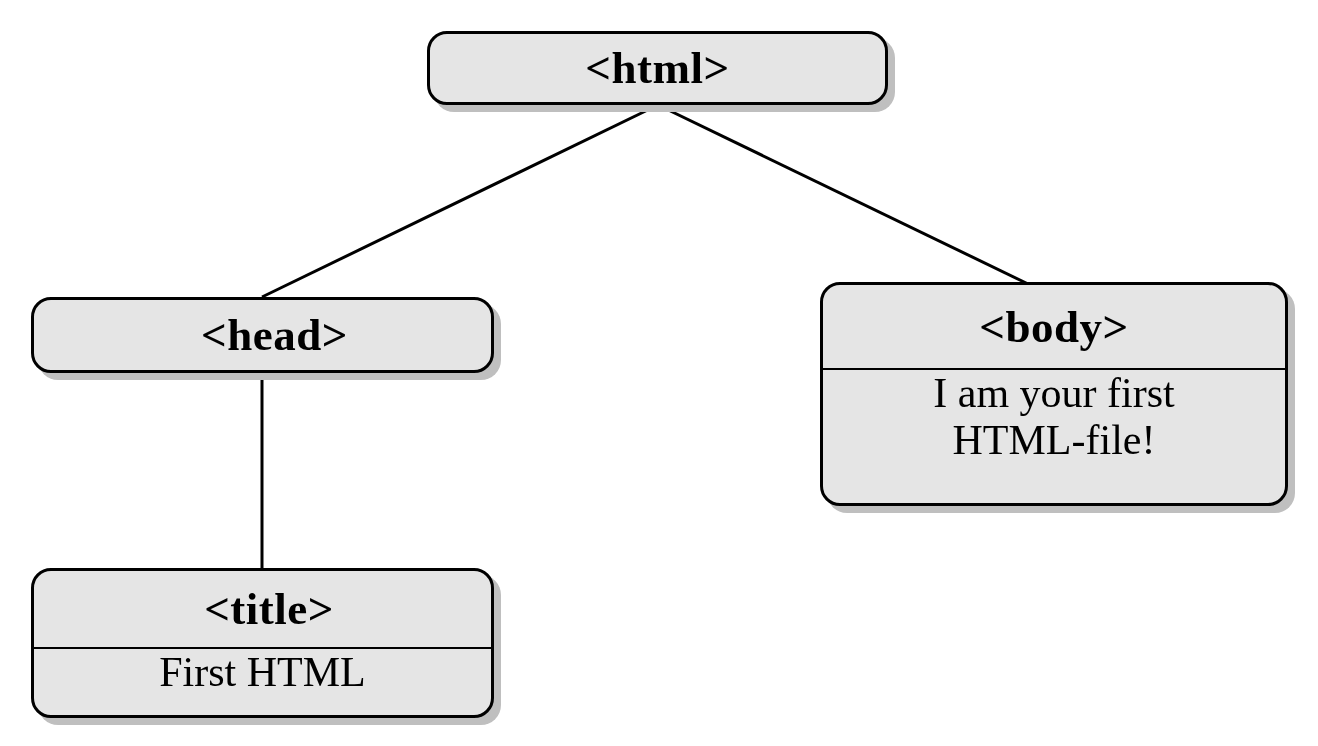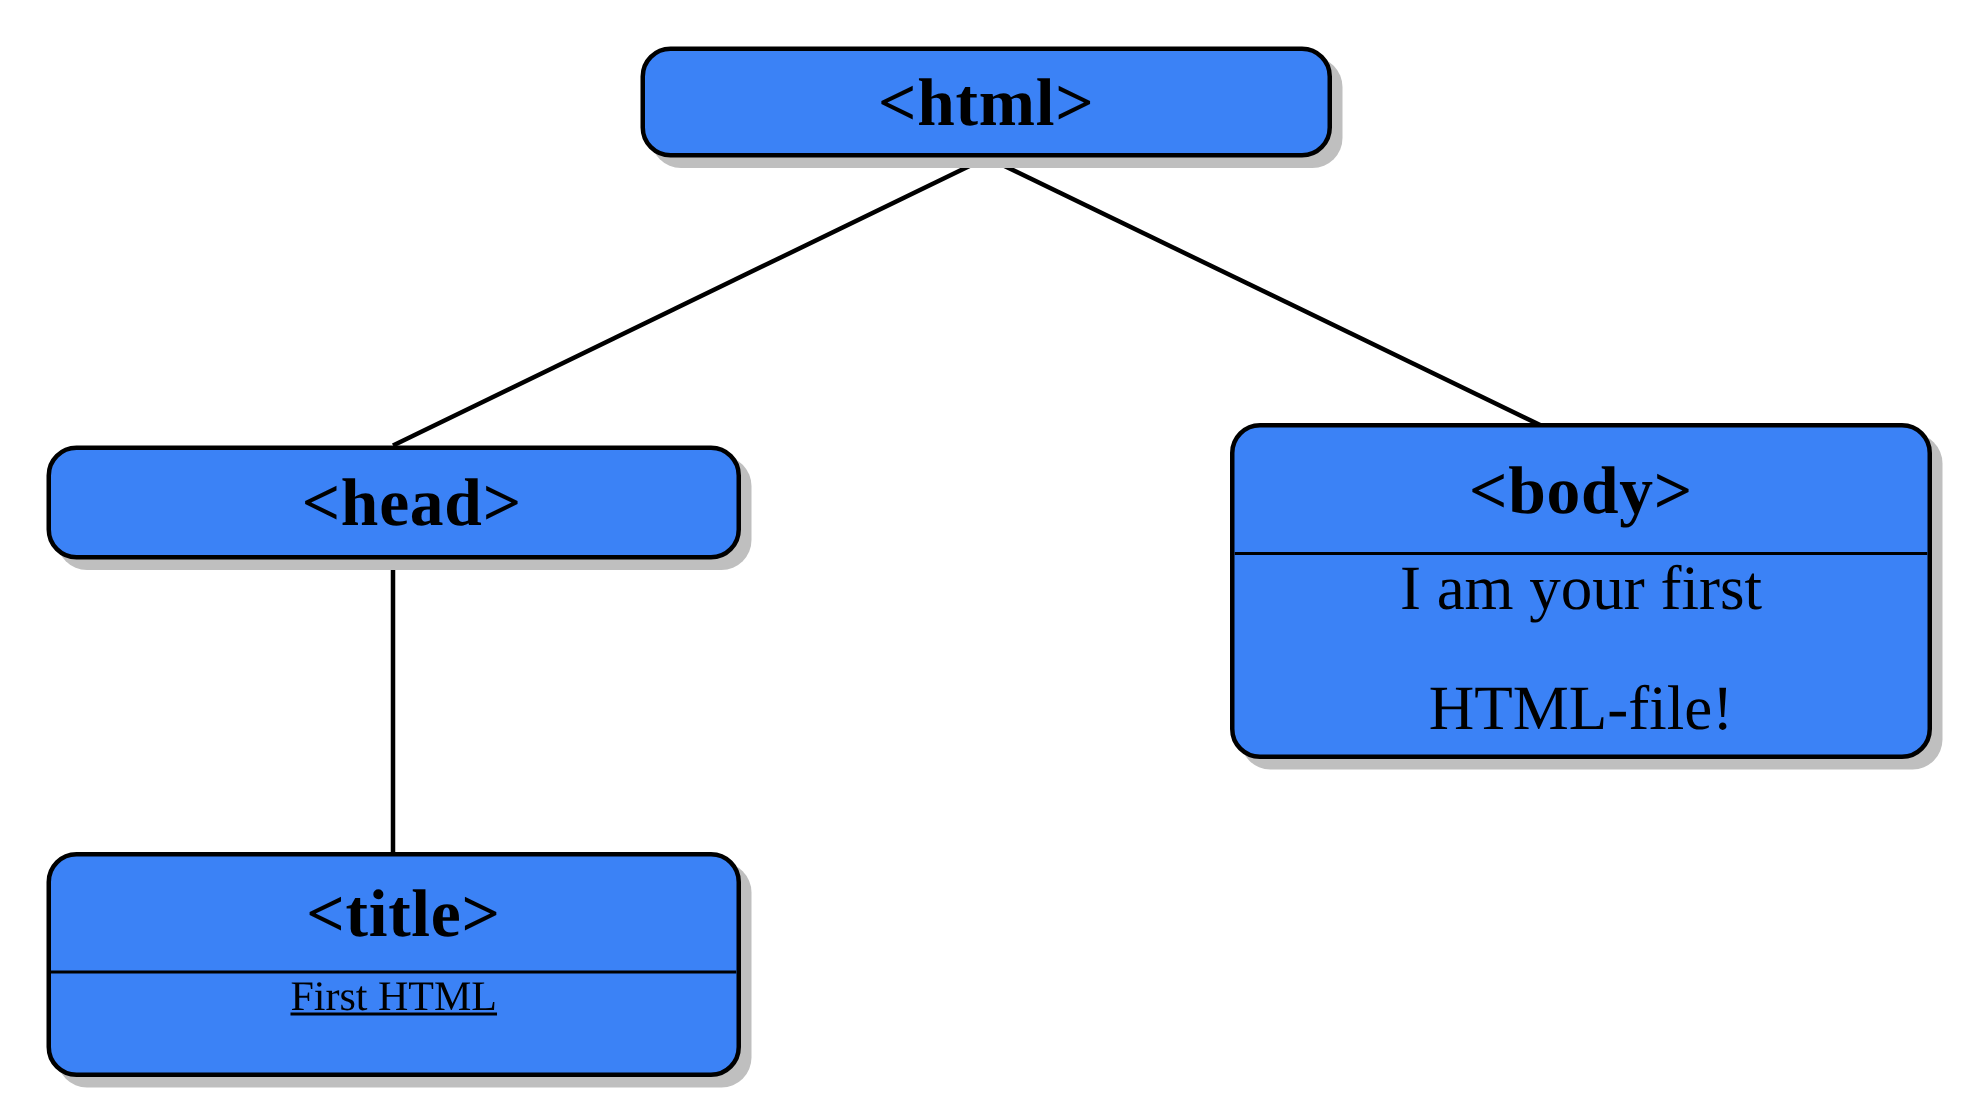--- a/index.html
+++ b/index.html
@@ -28,21 +28,21 @@
     width: 1318px;
     height: 746px;
     z-index: 1;
   }
 
   
   .node {
     position: absolute;
     z-index: 2;
     box-sizing: border-box;
-    background: #3b82f6;
+    background: #e5e5e5;
     border: 3px solid #000000;
     border-radius: 20px;
     box-shadow: 7px 7px 0 0 #bfbfbf;
     display: flex;
     flex-direction: column;
     overflow: hidden;
   }
 
   .node-header {
     display: flex;
@@ -58,21 +58,21 @@
   .node-divider {
     flex: 0 0 auto;
     height: 0;
     border-top: 2px solid #000000;
   }
 
   .node-body {
     display: flex;
     flex-direction: column;
     align-items: center;
-    justify-content: space-between;
+    justify-content: flex-start;
     flex: 1 1 auto;
     font-weight: normal;
     color: #000000;
     line-height: 1.12;
     text-align: center;
     white-space: nowrap;
   }
 
   .node-body .line {
     display: block;
@@ -127,23 +127,22 @@
     top: 568px;
     width: 463px;
     height: 150px;
   }
   #node-title .node-header {
     height: 76px;
     font-size: 45px;
     margin-left: 13px;
   }
   #node-title .node-body {
-    font-size: 28px;
+    font-size: 42px;
     padding-bottom: 4px;
-    text-decoration: underline;
   }
 </style>
 </head>
 <body>
 
 <div id="diagram">
 
   <svg id="edges" viewBox="0 0 1318 746">
 
     <line x1="658" y1="105" x2="262" y2="297" stroke="#000000" stroke-width="3"></line>

